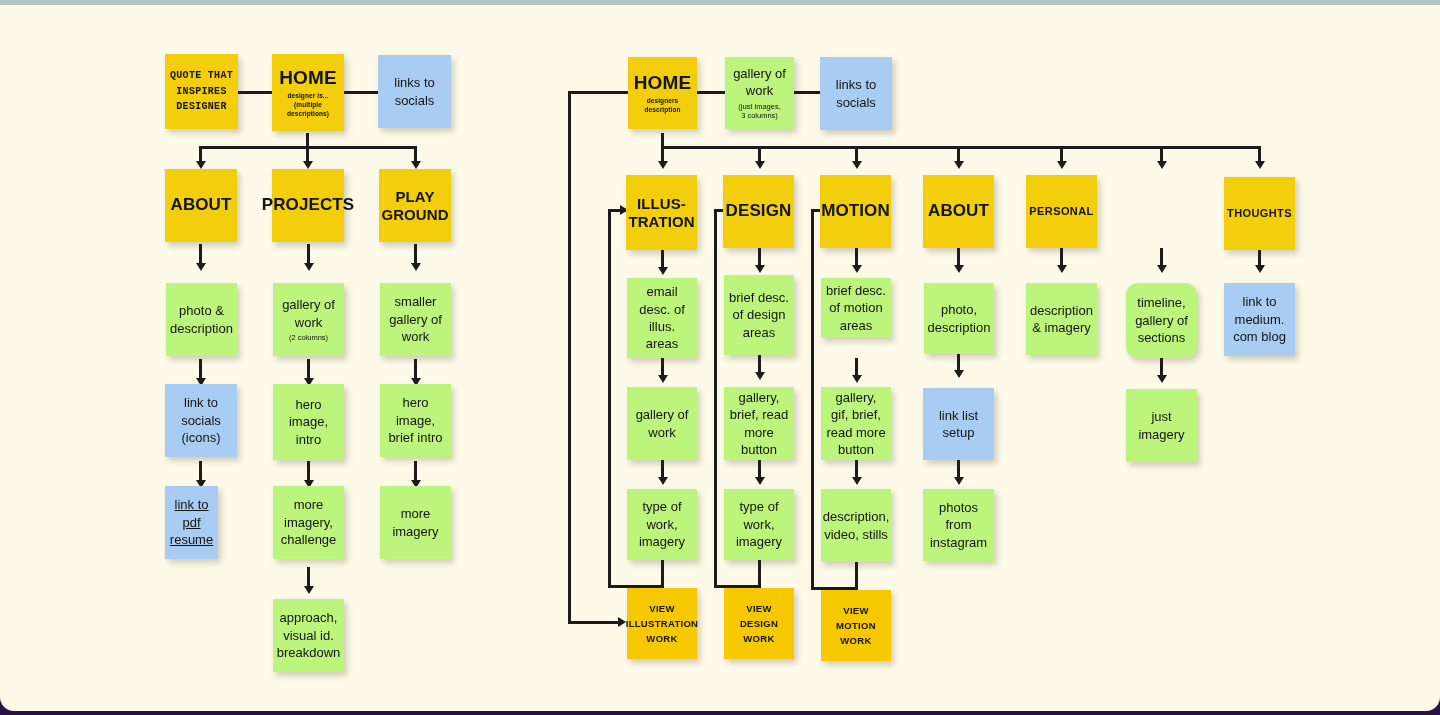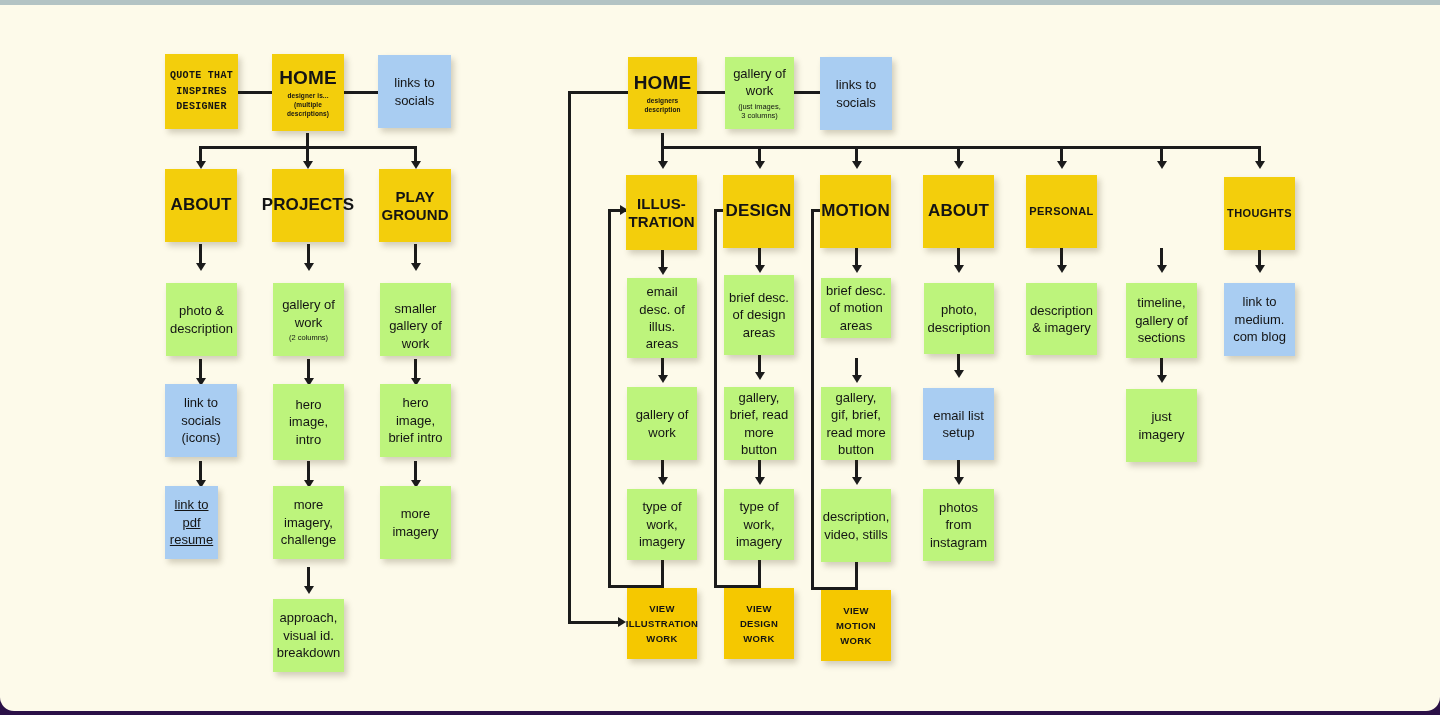--- a/index.html
+++ b/index.html
@@ -196,21 +196,21 @@
       <div class="note green" style="left:273px; top:594px; width:71px; height:73px;">
         <div class="body">approach, visual id. breakdown</div>
       </div>
 
       <div class="note yellow head-sm" style="left:379px; top:164px; width:72px; height:73px;">
         <div class="ttl">
           <div>PLAY</div>
           <div>GROUND</div>
         </div>
       </div>
-      <div class="note green" style="left:380px; top:278px; width:71px; height:73px;justify-content:flex-end;">
+      <div class="note green" style="left:380px; top:278px; width:71px; height:73px;">
         <div class="body">smaller gallery of work</div>
       </div>
       <div class="note green" style="left:380px; top:379px; width:71px; height:73px;">
         <div class="body">hero image, brief intro</div>
       </div>
       <div class="note green" style="left:380px; top:481px; width:71px; height:73px;">
         <div class="body">more imagery</div>
       </div>
 
       <div class="conn h" style="left:697px; top:86px; width:28px;"></div>
@@ -371,34 +371,34 @@
         </div>
       </div>
 
       <div class="note yellow head-md" style="left:923px; top:170px; width:71px; height:73px;">
         <div class="ttl">ABOUT</div>
       </div>
       <div class="note green" style="left:924px; top:278px; width:70px; height:71px;">
         <div class="body">photo, description</div>
       </div>
       <div class="note blue" style="left:923px; top:383px; width:71px; height:72px;">
-        <div class="body">email list setup</div>
+        <div class="body">link list setup</div>
       </div>
       <div class="note green" style="left:923px; top:484px; width:71px; height:72px;">
         <div class="body">photos from instagram</div>
       </div>
 
       <div class="note yellow head-xs" style="left:1026px; top:170px; width:71px; height:73px;">
         <div class="ttl">PERSONAL</div>
       </div>
       <div class="note green" style="left:1026px; top:278px; width:71px; height:72px;">
         <div class="body">description &amp; imagery</div>
       </div>
 
-      <div class="note green" style="left:1126px; top:278px; width:71px; height:75px;">
+      <div class="note green" style="left:1126px; top:278px; width:71px; height:75px;border-radius:12px;">
         <div class="body">timeline, gallery of sections</div>
       </div>
       <div class="note green" style="left:1126px; top:384px; width:71px; height:73px;">
         <div class="body">just imagery</div>
       </div>
 
       <div class="note yellow head-xs" style="left:1224px; top:172px; width:71px; height:73px;">
         <div class="ttl">THOUGHTS</div>
       </div>
       <div class="note blue" style="left:1224px; top:278px; width:71px; height:73px;">

